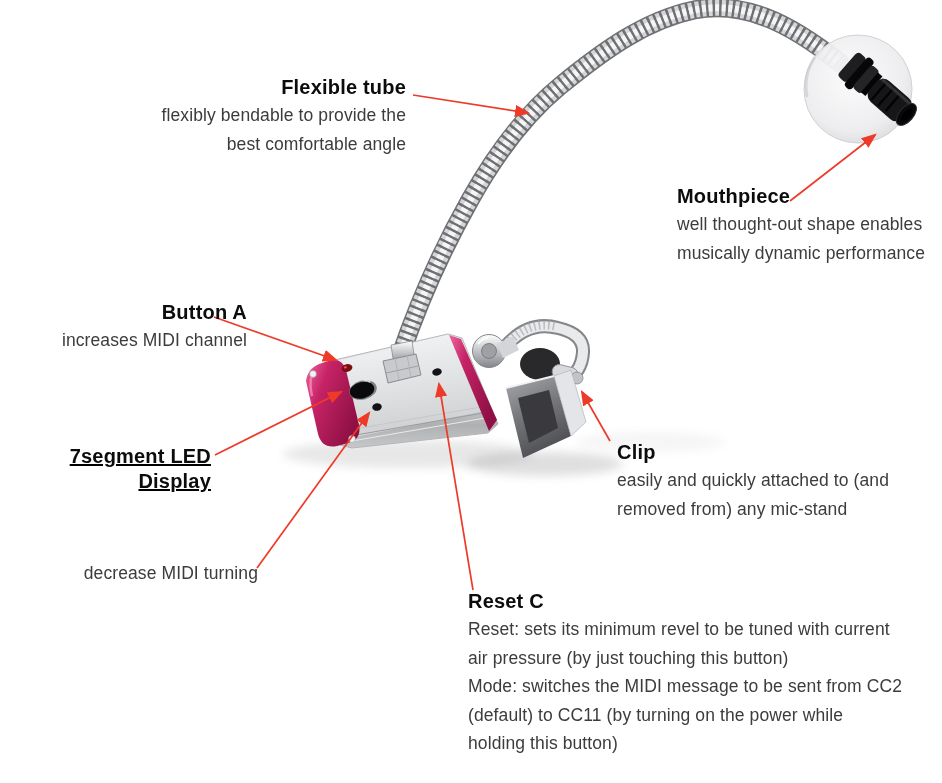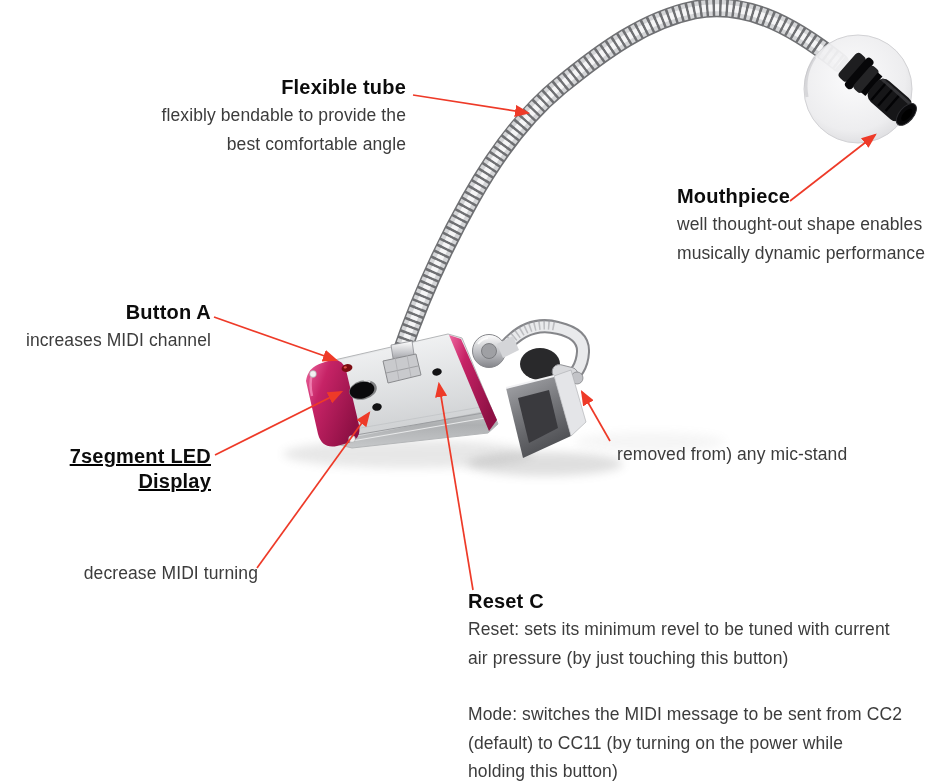--- a/index.html
+++ b/index.html
@@ -10,21 +10,21 @@
   #art{position:absolute;left:0;top:0;width:942px;height:783px;}
   .label{position:absolute;}
   .align-r{text-align:right;}
   .ltitle{
     font-size:20px;font-weight:bold;color:#0c0c0c;line-height:25px;letter-spacing:.2px;
   }
   .lline{
     font-size:17.5px;color:#3c3c3c;line-height:28.5px;letter-spacing:.1px;
   }
   .ltitle + .lline{margin-top:1px;}
-  .para2{margin-top:28px;}
+  .para2{}
 </style>
 </head>
 <body>
 
 <div id="stage">
 
   <svg id="art" viewBox="0 0 942 783" aria-hidden="true">
     <defs>
       <linearGradient id="bodyGrad" x1="0" y1="0" x2="0" y2="1">
         <stop offset="0" stop-color="#f2f3f4"></stop>
@@ -170,34 +170,36 @@
     <div class="lline">flexibly bendable to provide the</div>
     <div class="lline">best comfortable angle</div>
   </div>
 
   <div class="label" style="left:677px;top:184px;">
     <div class="ltitle">Mouthpiece</div>
     <div class="lline">well thought-out shape enables</div>
     <div class="lline">musically dynamic performance</div>
   </div>
 
-  <div class="label align-r" style="right:731px;top:300px;">
+  <div class="label align-r" style="right:695px;top:300px;">
     <div class="ltitle">Button A</div>
     <div class="lline">increases MIDI channel</div>
   </div>
 
   <div class="label align-r" style="right:731px;top:444px;text-decoration:underline;">
     <div class="ltitle">7segment LED Display</div>
   </div>
 
   <div class="label align-r" style="right:684px;top:559px;">
     <div class="lline">decrease MIDI turning</div>
   </div>
 
   <div class="label" style="left:617px;top:440px;">
+    <div class="ltitle">Clip</div>
+    <div class="lline">easily and quickly attached to (and</div>
     <div class="lline">removed from) any mic-stand</div>
   </div>
 
   <div class="label" style="left:468px;top:589px;">
     <div class="ltitle">Reset C</div>
     <div class="lline">Reset: sets its minimum revel to be tuned with current</div>
     <div class="lline">air pressure (by just touching this button)</div>
     <div class="lline para2">Mode: switches the MIDI message to be sent from CC2</div>
     <div class="lline">(default) to CC11 (by turning on the power while</div>
     <div class="lline">holding this button)</div>

